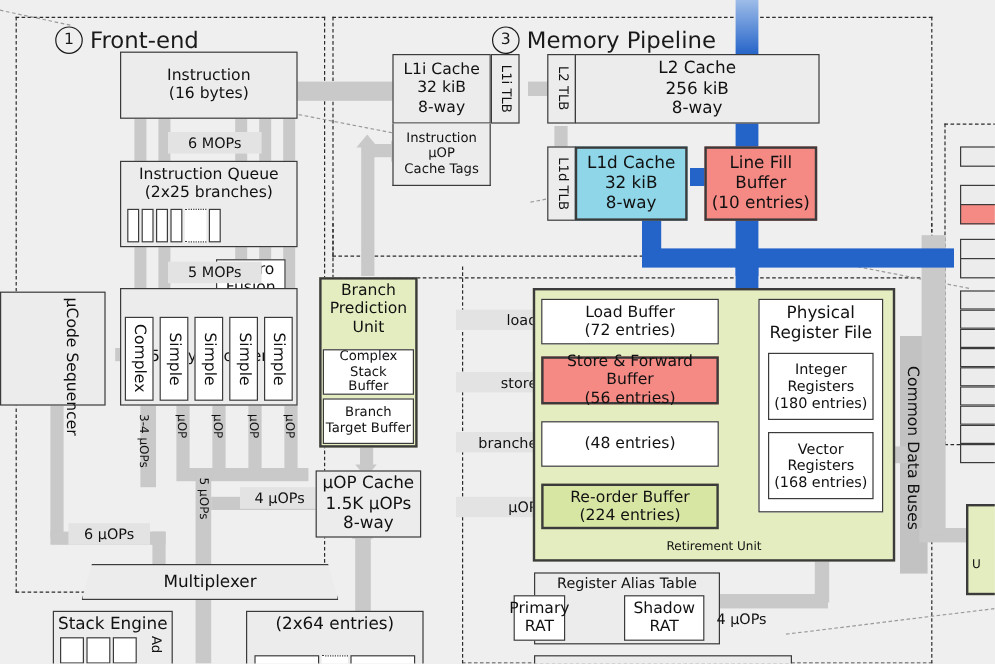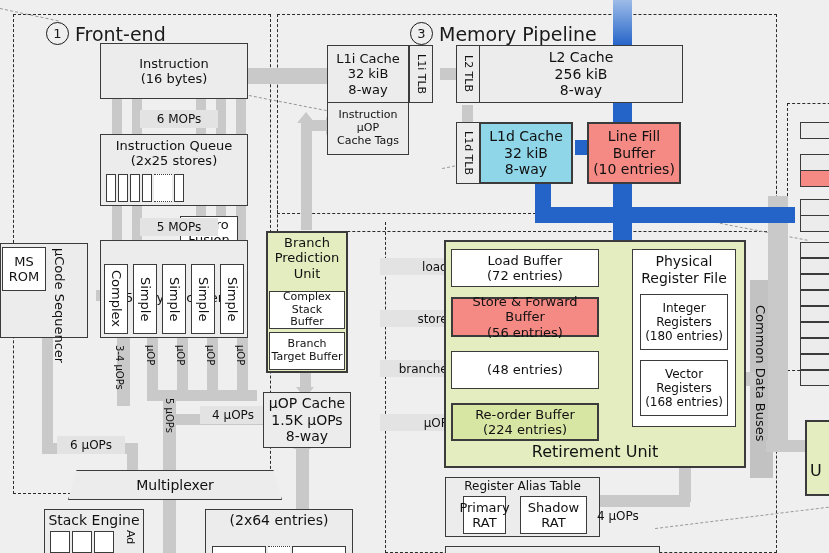--- a/index.html
+++ b/index.html
@@ -81,21 +81,21 @@
     border:1.3px solid #3b3b3b;font-size:11px;
     display:flex;align-items:center;justify-content:flex-end;
     padding-right:2px;white-space:nowrap;
   }
   .portrow.red{background:#f58a85;border-width:1.8px;}
   .t13{font-size:13px;}
   .t14{font-size:14px;}
   .t12{font-size:12px;}
   .t11{font-size:11px;}
   .t10{font-size:10px;}
-  .t15{font-size:16px;margin-top:26px;}
+  .t15{font-size:10px;margin-top:26px;}
 </style>
 </head>
 <body>
 
 <div id="root">
 
   <div class="region" style="left:13px;top:14px;width:258px;height:480px;"></div>
   <div class="region" style="left:277px;top:14px;width:500px;height:200px;"></div>
   <div class="region" style="left:277px;top:186px;width:500px;height:46px;border-top:none;"></div>
   <div class="region" style="left:385px;top:222px;width:392px;height:331px;border-top:none;"></div>
@@ -185,21 +185,21 @@
   <div class="bus" style="left:595px;top:255px;width:22px;height:60px;"></div>
 
   <div class="box" style="left:100px;top:43px;width:148px;height:56px;">
     <span class="t13">Instruction</span>
     <span class="t13">(16 bytes)</span>
   </div>
   <div class="wtext" style="left:140px;top:110px;width:70px;height:18px;">6 MOPs</div>
 
   <div class="box" style="left:100px;top:134px;width:148px;height:72px;justify-content:flex-start;padding-top:3px;">
     <span class="t13">Instruction Queue</span>
-    <span class="t13">(2x25 stores)</span>
+    <span class="t13">(2x25 branches)</span>
   </div>
   <div class="queue-cells abs" style="left:106px;top:174px;height:28px;">
     <div class="qcell" style="width:8px;"></div>
     <div class="qcell" style="width:8px;"></div>
     <div class="qcell" style="width:8px;"></div>
     <div class="qcell" style="width:8px;"></div>
     <div class="qdots" style="width:18px;"></div>
     <div class="qcell" style="width:8px;"></div>
   </div>
   <div class="box white" style="left:180px;top:172px;width:58px;height:32px;border-width:1.2px;margin-top:44px;">
@@ -230,24 +230,20 @@
   <div class="plain vert t10" style="left:114px;top:345px;">3-4 µOPs</div>
   <div class="plain vert t10" style="left:145px;top:345px;">µOP</div>
   <div class="plain vert t10" style="left:175px;top:345px;">µOP</div>
   <div class="plain vert t10" style="left:205px;top:345px;">µOP</div>
   <div class="plain vert t10" style="left:235px;top:345px;">µOP</div>
   <div class="plain vert t10" style="left:164px;top:398px;">5 µOPs</div>
   <div class="wtext" style="left:57px;top:436px;width:60px;height:18px;">6 µOPs</div>
   <div class="wtext" style="left:200px;top:406px;width:58px;height:18px;">4 µOPs</div>
 
   <div class="box" style="left:0px;top:243px;width:88px;height:95px;justify-content:flex-start;align-items:flex-start;"></div>
-  <div class="box white" style="left:2px;top:247px;width:44px;height:44px;border-width:1.2px;">
-    <span class="t13">MS</span>
-    <span class="t13">ROM</span>
-  </div>
   <div class="plain vert t13" style="left:52px;top:248px;">µCode Sequencer</div>
 
   <div class="box green thick" style="left:266px;top:231px;width:82px;height:142px;justify-content:flex-start;padding-top:2px;">
     <span class="t13">Branch</span>
     <span class="t13">Prediction</span>
     <span class="t13">Unit</span>
   </div>
   <div class="box white" style="left:269px;top:291px;width:76px;height:38px;border-width:1.2px;">
     <span class="t11">Complex Stack</span>
     <span class="t11">Buffer</span>
@@ -351,21 +347,21 @@
   </div>
   <div class="box white" style="left:640px;top:360px;width:88px;height:56px;border-width:1.3px;">
     <span class="t12">Vector</span>
     <span class="t12">Registers</span>
     <span class="t12">(168 entries)</span>
   </div>
 
   <div class="box" style="left:445px;top:477px;width:155px;height:60px;justify-content:flex-start;padding-top:1px;">
     <span class="t12">Register Alias Table</span>
   </div>
-  <div class="box white" style="left:463px;top:496px;width:43px;height:38px;border-width:1.4px;">
+  <div class="box white" style="left:428px;top:496px;width:43px;height:38px;border-width:1.4px;">
     <span class="t13">Primary</span>
     <span class="t13">RAT</span>
   </div>
   <div class="box white" style="left:520px;top:496px;width:67px;height:38px;border-width:1.4px;">
     <span class="t13">Shadow</span>
     <span class="t13">RAT</span>
   </div>
   <div class="plain t12" style="left:597px;top:509px;">4 µOPs</div>
 
   <div class="box" style="left:445px;top:546px;width:215px;height:30px;"></div>

